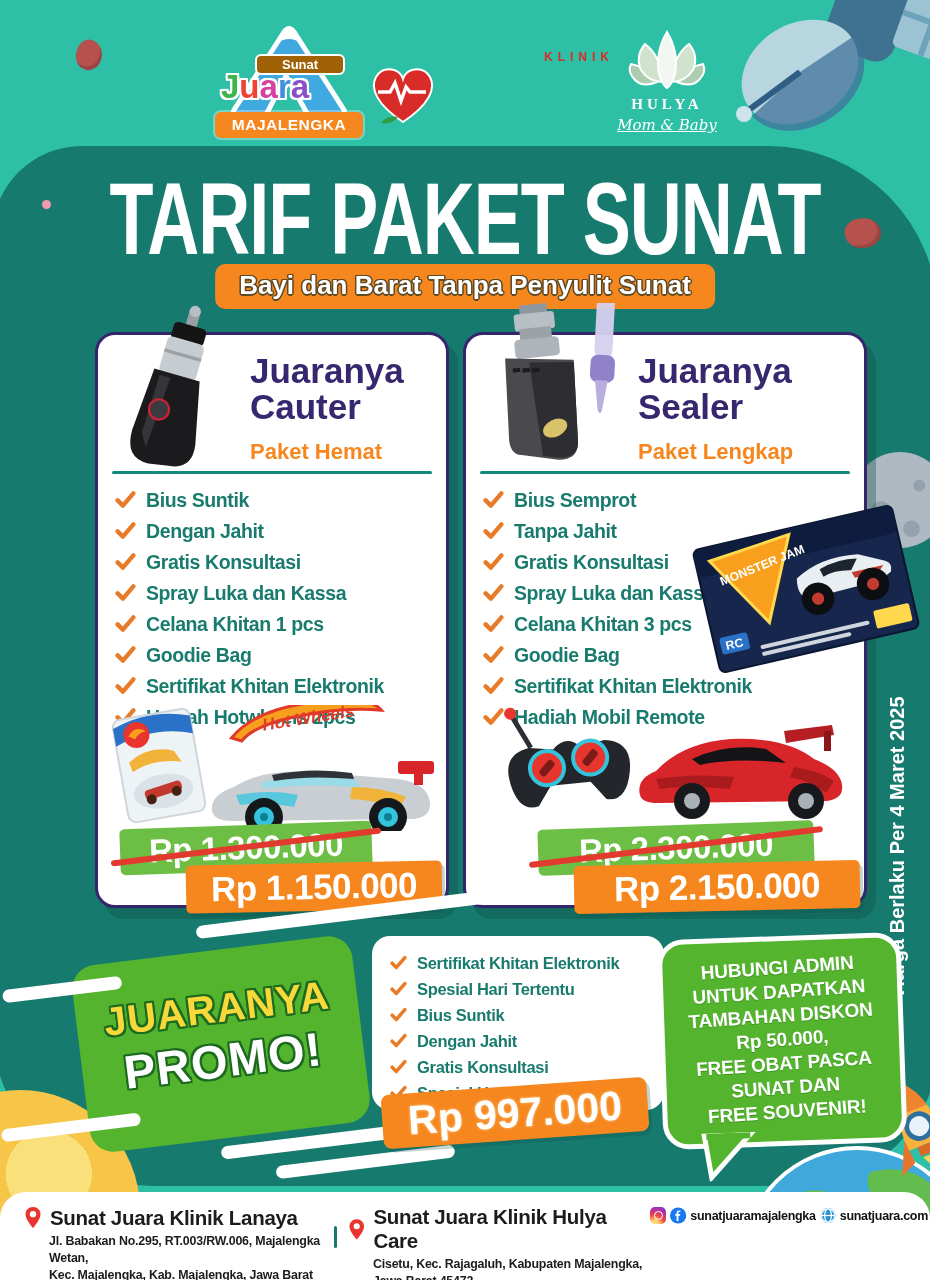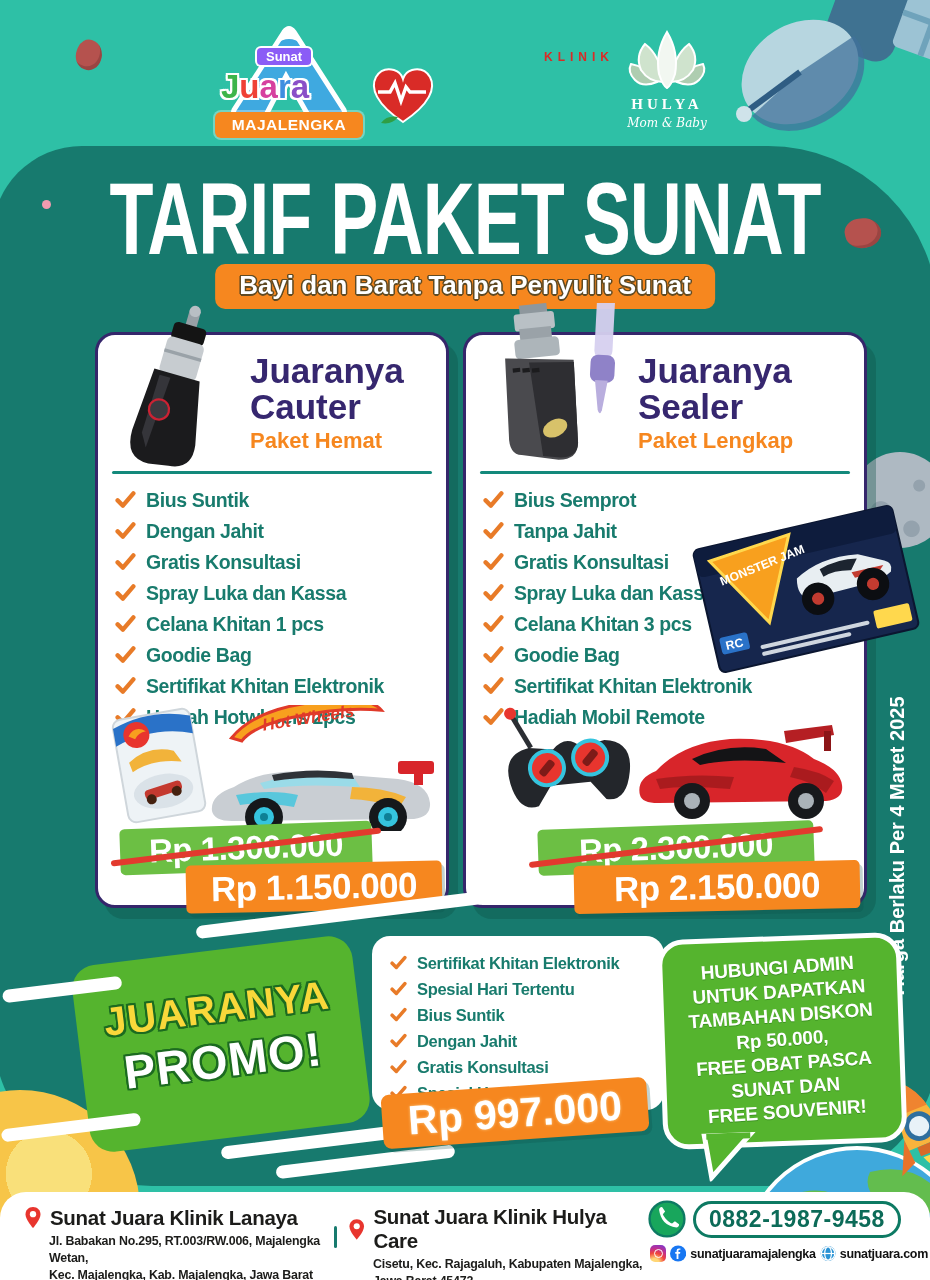--- a/index.html
+++ b/index.html
@@ -18,45 +18,45 @@
   .planet{border-radius:50%;background:radial-gradient(circle at 62% 35%, #f9e07a 0 20%, #f7c548 20% 45%, #f2a43c 45% 72%, #ec8c33 72% 100%);}
 
   
   #panel{left:-8px;top:146px;width:946px;height:1040px;background:#177a6e;
     border-radius:90px 170px 140px 160px;z-index:1;}
 
   
   .logo{z-index:4;}
   #juara-word span{font-weight:800;font-size:33px;
     text-shadow:-2px 0 #fff,2px 0 #fff,0 -2px #fff,0 2px #fff,-2px -2px #fff,2px 2px #fff,-2px 2px #fff,2px -2px #fff;}
-  #sunat-tag{background:#8b5cf6;color:#fff;font-size:13px;font-weight:800;border-radius:4px;padding:1px 9px;
-    text-shadow:0 0 2px #fff0;box-shadow:0 0 0 2px #fff;}
+  #sunat-tag{background:#a16207;color:#fff;font-size:13px;font-weight:800;border-radius:4px;padding:1px 25px;
+    text-shadow:0 0 2px #fff0;box-shadow:0 0 0 2px #fff;margin-top:8px;}
   #region-banner{background:#f6871f;color:#fff;font-weight:800;font-size:15.5px;text-align:center;
     border-radius:6px;padding:4px 0;letter-spacing:.5px;box-shadow:0 0 0 2px #ffffff55;}
   #klinik-label{color:#d92b27;font-size:12px;font-weight:800;letter-spacing:5px;padding-left:48px;}
   #lanaya-word{font-family:"DejaVu Serif",serif;font-style:italic;font-weight:bold;font-size:44px;color:#141414;line-height:1;}
   #hulya-word{color:#fff;font-family:"Liberation Serif",serif;font-weight:700;font-size:15px;letter-spacing:4px;text-align:center;}
-  #hulya-tag{color:#fff;font-family:"DejaVu Serif",serif;font-style:italic;font-size:12px;text-align:center;}
+  #hulya-tag{color:#fff;font-family:"DejaVu Serif",serif;font-style:italic;font-size:15px;text-align:center;text-decoration:underline;}
 
   
   #page-title{left:0;top:160px;width:930px;text-align:center;z-index:4;}
   #page-title span{display:inline-block;color:#fff;font-weight:800;font-size:72px;letter-spacing:-1px;
     transform:scaleY(1.42);transform-origin:top center;}
   #subtitle{left:50%;top:264px;transform:translateX(-50%);background:#f6871f;border-radius:10px;
     padding:6px 24px 8px;z-index:4;white-space:nowrap;}
   #subtitle span{color:#fff;font-weight:800;font-size:26px;
     text-shadow:-1.5px 0 #5f4a23,1.5px 0 #5f4a23,0 -1.5px #5f4a23,0 2px #5f4a23,-1px -1px #5f4a23,1px 1px #5f4a23,-1px 1px #5f4a23,1px -1px #5f4a23;}
 
   
   .card{background:#fff;border:3px solid #35266b;border-radius:20px;z-index:4;
     box-shadow:9px 11px 0 rgba(12,80,70,.35);}
   .card-head{position:relative;height:126px;}
   .card-title{padding-top:18px;}
   .card-title .t{color:#36276f;font-weight:800;font-size:35px;line-height:36px;}
-  .card-title .tier{color:#f6871f;font-weight:800;font-size:22px;margin-top:3px;}
+  .card-title .tier{color:#f6871f;font-weight:800;font-size:22px;margin-top:14px;}
   .divider{height:3px;background:#13897b;margin:10px 14px 0;border-radius:2px;}
   .feats{padding:15px 6px 0 17px;}
   .frow{display:flex;gap:10px;margin-bottom:8px;}
   .frow svg{flex:0 0 auto;}
   .ftext{color:#187b6d;font-weight:700;font-size:19.5px;letter-spacing:-0.4px;white-space:nowrap;}
   .price-old{position:absolute;background:#6cbf44;border-radius:5px;display:flex;align-items:center;justify-content:center;transform:rotate(-2deg);}
   .price-old span{color:#fff;font-weight:800;font-size:33px;letter-spacing:-0.5px;}
   .strike{position:absolute;left:-10px;right:-10px;top:19px;height:6px;background:#e23a2e;border-radius:3px;transform:rotate(-5deg);}
   .price-new{position:absolute;background:#f6871f;border-radius:5px;display:flex;align-items:center;justify-content:center;transform:rotate(-1.2deg);box-shadow:3px 4px 0 rgba(12,80,70,.25);}
   .price-new span{color:#fff;font-weight:800;font-size:35px;letter-spacing:-0.5px;}
@@ -528,27 +528,20 @@
             <circle cx="12" cy="11.5" r="4.2" fill="#fff"></circle>
           </svg>
         <span class="loc-name">Sunat Juara Klinik Hulya Care</span>
       </div>
       <div class="loc-addr">
         <span style="display:block">Cisetu, Kec. Rajagaluh, Kabupaten Majalengka,</span>
         <span style="display:block">Jawa Barat 45472</span>
       </div>
     </div>
     <div class="abs" style="left:648px;top:8px;width:280px;">
-      <div id="wa-pill">
-        <svg width="38" height="38" viewBox="0 0 24 24">
-          <circle cx="12" cy="12" r="11" fill="#18a65c" stroke="#0d7a63" stroke-width="1.5"></circle>
-          <path d="M7 6.2 C7 5.2 8 4.3 9 4.5 L10.8 7.2 L9.4 9 C10.3 11.4 13 14 15.2 14.9 L17 13.4 L19.6 15.3 C19.8 16.3 18.9 17.3 17.9 17.3 C11.5 16.6 7.8 12.6 7 6.2 Z" fill="#fff"></path>
-        </svg>
-        <span class="num">0882-1987-9458</span>
-      </div>
       <div id="social-row">
         <span class="ig">
             <i></i>
           </span>
         <svg width="17" height="17" viewBox="0 0 24 24">
           <circle cx="12" cy="12" r="12" fill="#1877f2"></circle>
           <path d="M15.5 6.5 L13.8 6.5 Q12.5 6.5 12.5 8 L12.5 9.8 L15.3 9.8 L14.9 12.4 L12.5 12.4 L12.5 20 L9.8 20 L9.8 12.4 L7.8 12.4 L7.8 9.8 L9.8 9.8 L9.8 7.8 Q9.8 4.6 13 4.6 L15.5 4.6 Z" fill="#fff"></path>
         </svg>
         <span class="h">sunatjuaramajalengka</span>
         <svg width="17" height="17" viewBox="0 0 24 24">

